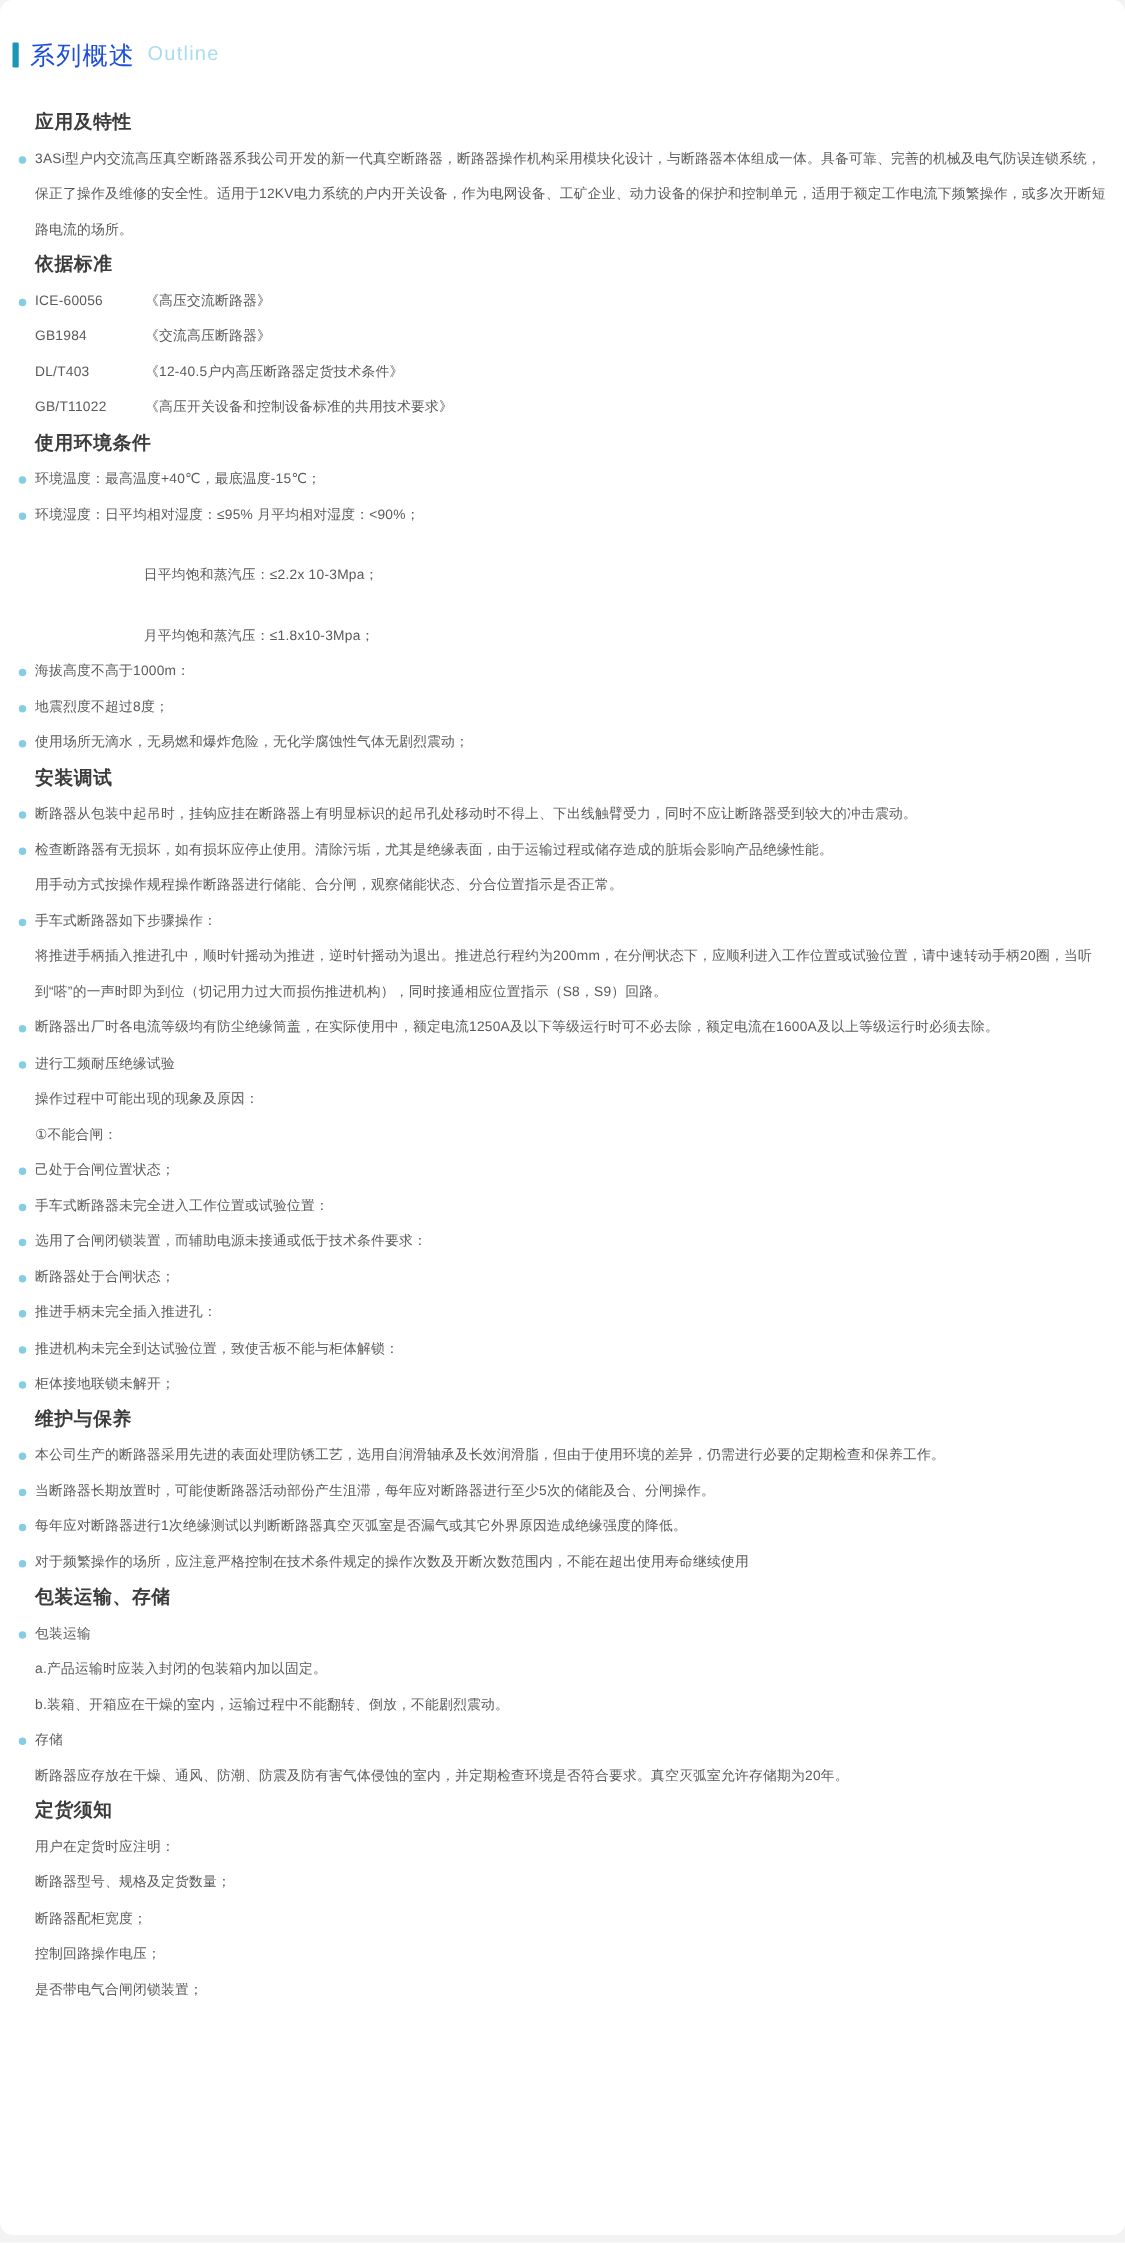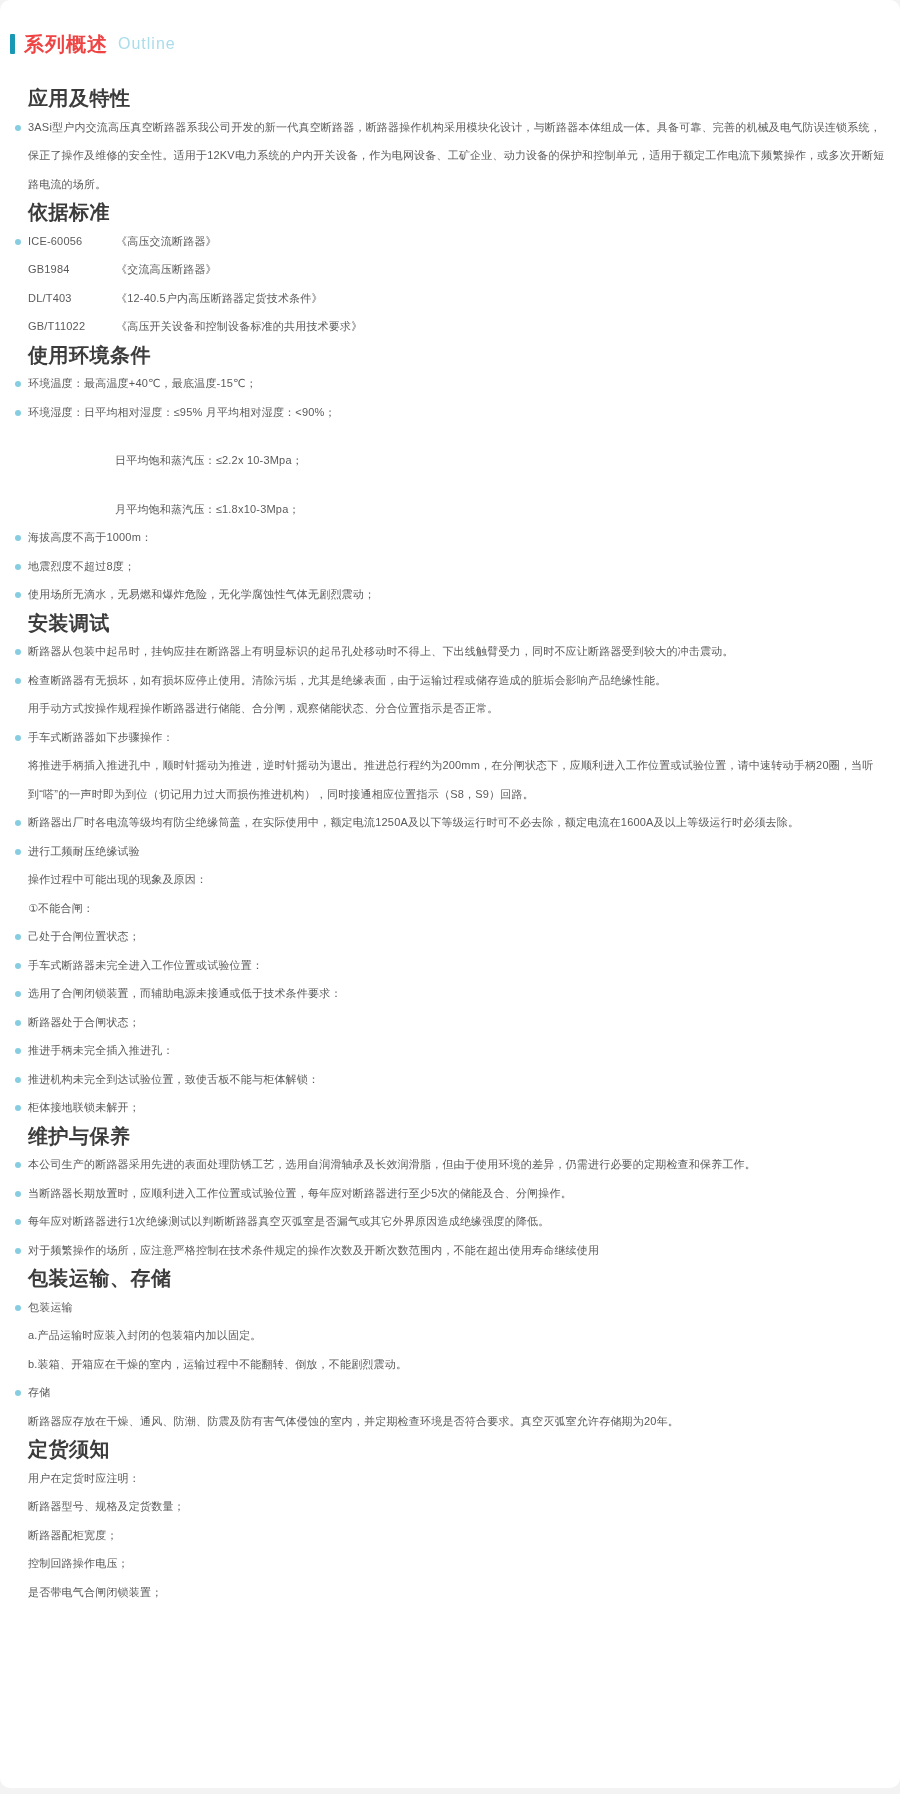--- a/index.html
+++ b/index.html
@@ -26,36 +26,36 @@
   .bar {
     width: 5px;
     height: 20px;
     border-radius: 1px;
     background: var(--accent, #1898b4);
     margin-right: 9px;
     flex: 0 0 5px;
   }
   .title {
     font-size: 20px;
-    font-weight: 700;
-    color: #ef4444;
+    font-weight: 400;
+    color: #1d4ed8;
     letter-spacing: 1px;
   }
   .subtitle {
     font-size: 16px;
     color: var(--subtitle, #aadcec);
     margin-left: 10px;
     letter-spacing: 1px;
   }
   .content {
     margin-top: 26px;
   }
   .sec-heading {
     margin: 0;
-    font-size: 20px;
+    font-size: 15px;
     font-weight: bold;
     color: var(--heading, #3c3c3c);
     line-height: 28.5px;
     padding-left: 18px;
     letter-spacing: 0.5px;
   }
   .line {
     display: flex;
     font-size: 11px;
     line-height: 28.5px;
@@ -238,21 +238,21 @@
 
   <section class="sec">
     <h3 class="sec-heading">维护与保养</h3>
     <div class="sec-items">
           <div class="line">
             <span class="dot show"></span>
             <span class="txt">本公司生产的断路器采用先进的表面处理防锈工艺，选用自润滑轴承及长效润滑脂，但由于使用环境的差异，仍需进行必要的定期检查和保养工作。</span>
           </div>
           <div class="line">
             <span class="dot show"></span>
-            <span class="txt">当断路器长期放置时，应顺利进入工作位置或试验位置，每年应对断路器进行至少5次的储能及合、分闸操作。</span>
+            <span class="txt">当断路器长期放置时，可能使断路器活动部份产生沮滞，每年应对断路器进行至少5次的储能及合、分闸操作。</span>
           </div>
           <div class="line">
             <span class="dot show"></span>
             <span class="txt">每年应对断路器进行1次绝缘测试以判断断路器真空灭弧室是否漏气或其它外界原因造成绝缘强度的降低。</span>
           </div>
           <div class="line">
             <span class="dot show"></span>
             <span class="txt">对于频繁操作的场所，应注意严格控制在技术条件规定的操作次数及开断次数范围内，不能在超出使用寿命继续使用</span>
           </div>
         </div>

